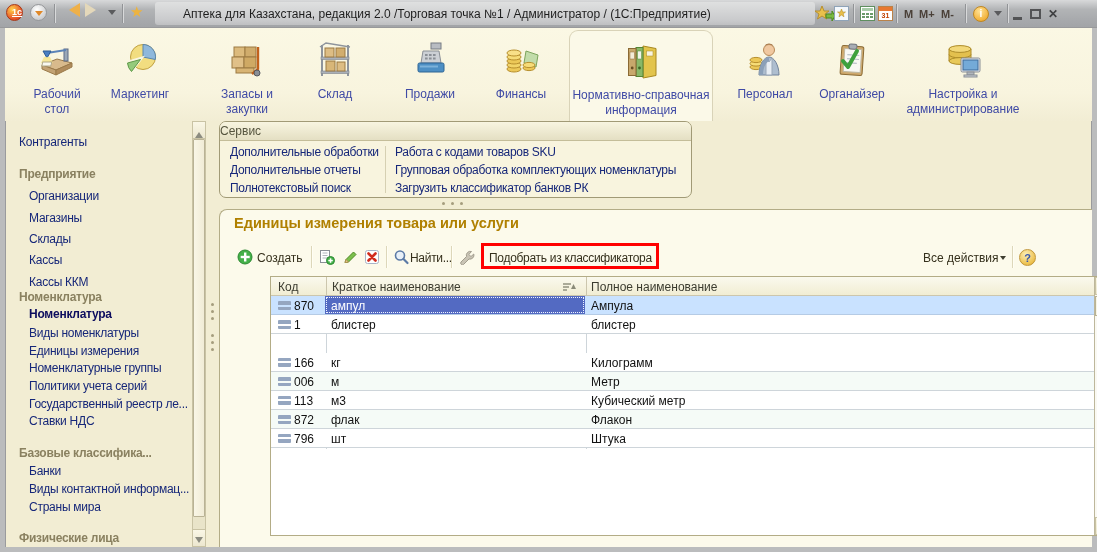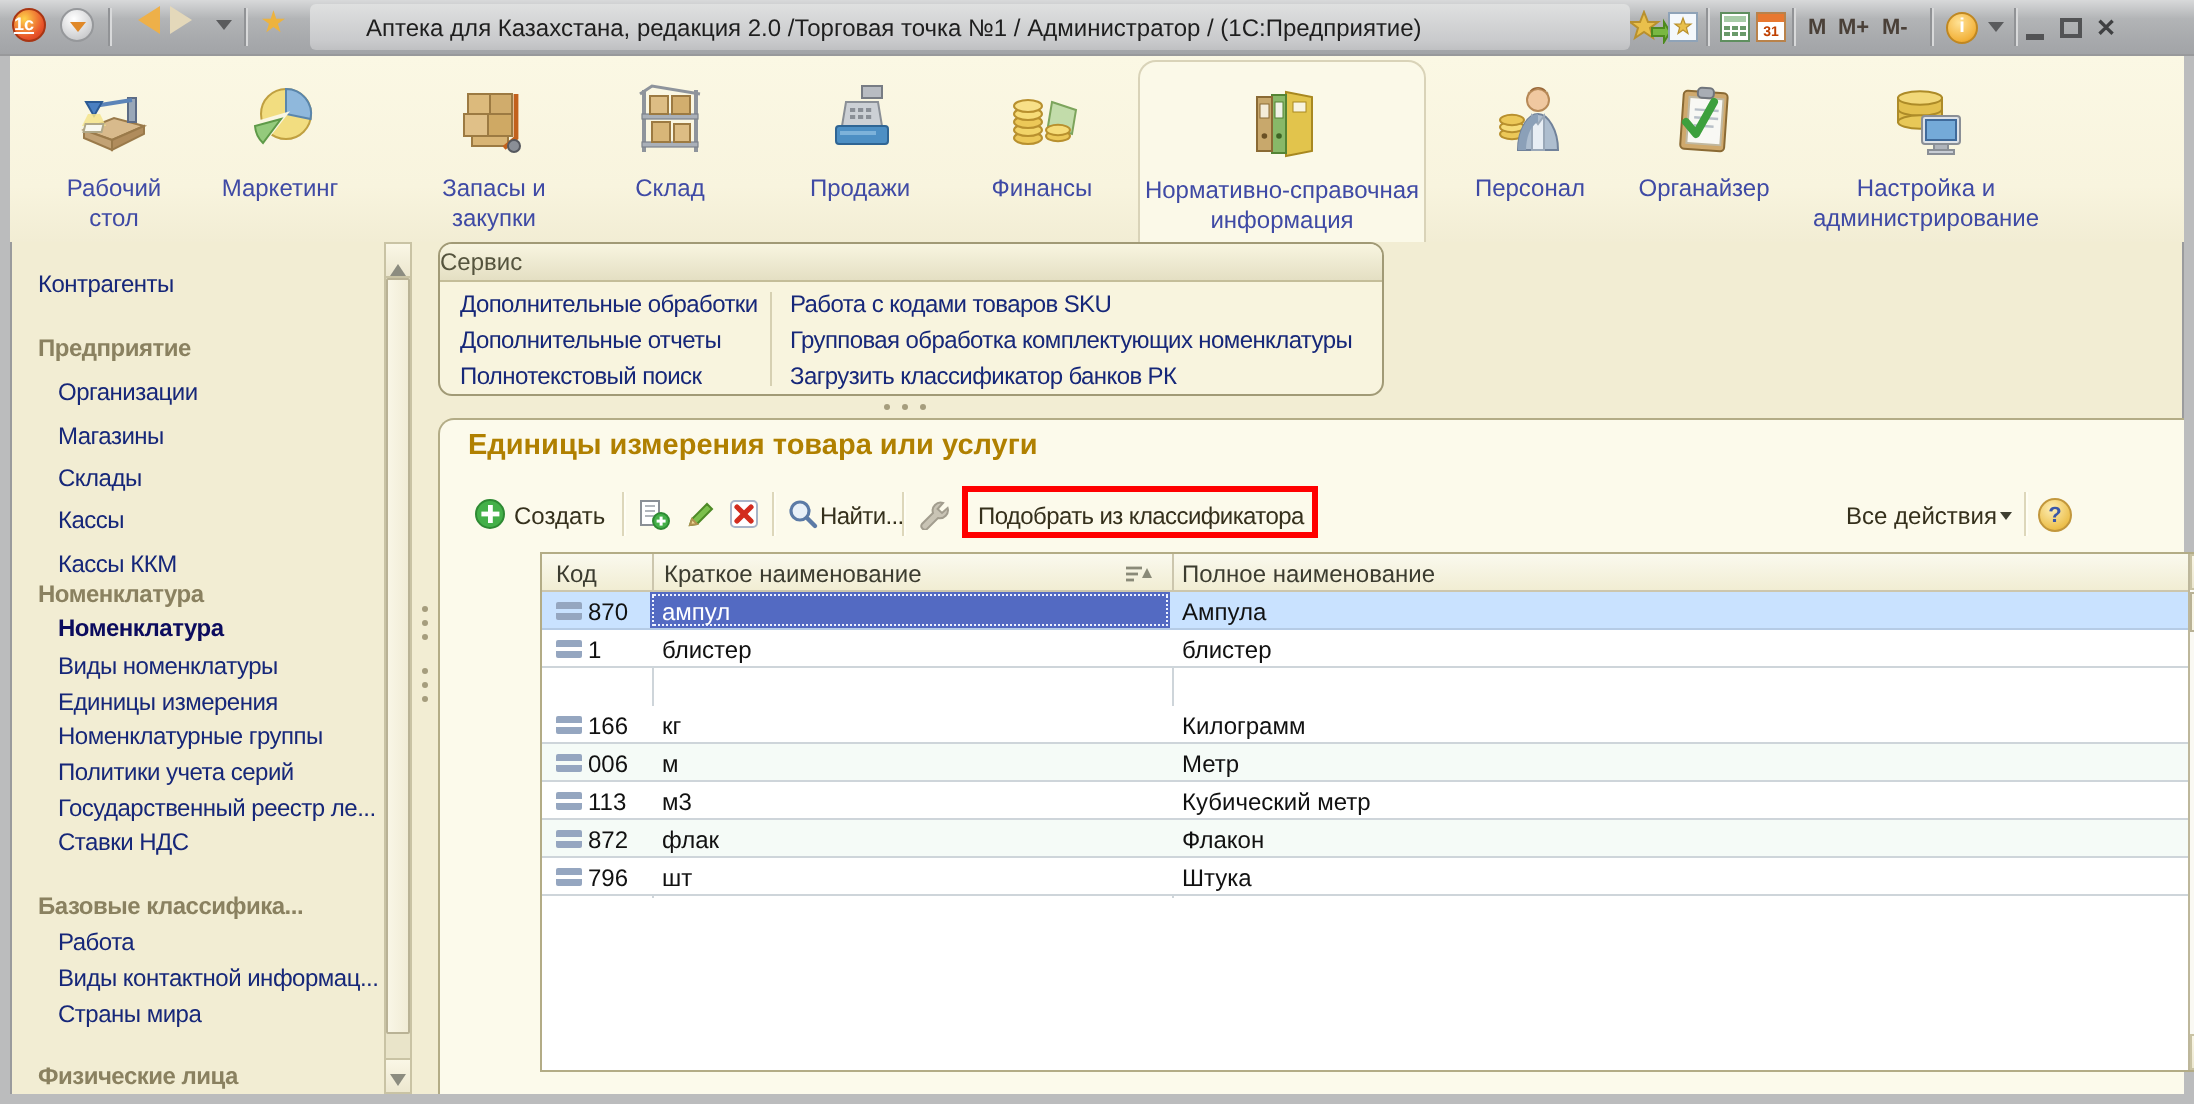--- a/index.html
+++ b/index.html
@@ -10,21 +10,21 @@
 
   
   #titlebar { left:0; top:0; width:1097px; height:28px;
     background:linear-gradient(#d8d9da, #b2b4b6 35%, #a7a9ac 75%, #a2a4a7); border-bottom:1px solid #98999b;}
   .tb-plate { left:155px; top:2px; width:660px; height:23px; border-radius:3px;
     background:linear-gradient(#dfe0e0, #c9cacc 80%, #bfc0c2); }
   .tb-title { left:183px; top:7px; color:#1e1e1e; white-space:nowrap; }
   .tb-sep { top:4px; width:1px; height:19px; background:#919396; box-shadow:1px 0 0 #d8d9da; }
   .logo1c { left:6px; top:4px; width:17px; height:17px; border-radius:50%;
     background:radial-gradient(circle at 35% 30%, #ffd24a, #e8542a 65%, #c83818);
-    border:1px solid #a83614; color:#fff; font-weight:bold; font-size:9px; text-align:left; line-height:15px;text-decoration:underline; }
+    border:1px solid #a83614; color:#fff; font-weight:bold; font-size:9px; text-align:right; line-height:15px;text-decoration:underline; }
   .circbtn { left:30px; top:4px; width:17px; height:17px; border-radius:50%;
     background:radial-gradient(circle at 40% 30%, #ffffff, #cfd0d2 70%, #b8b9bb);
     border:1px solid #96989b; }
   .circbtn i { position:absolute; left:4px; top:6px; width:0; height:0;
     border:4px solid transparent; border-top:5px solid #e08828; }
   .tri-left { width:0; height:0; border:7px solid transparent; border-right:11px solid #eeb049; }
   .tri-right { width:0; height:0; border:7px solid transparent; border-left:11px solid #e4d8ba; }
   .mini-caret { width:0; height:0; border:4px solid transparent; border-top:5px solid #5a5b5d; }
   .star { color:#edb33e; font-size:15px; line-height:18px; }
   .tb-ico { top:5px; height:18px; line-height:17px; text-align:center; }
@@ -361,21 +361,21 @@
   <div class="abs nav-item nav-sub" style="top:275px">Кассы ККМ</div>
   <div class="abs nav-item nav-head" style="top:290px">Номенклатура</div>
   <div class="abs nav-item nav-sub nav-cur" style="top:307px">Номенклатура</div>
   <div class="abs nav-item nav-sub" style="top:326px">Виды номенклатуры</div>
   <div class="abs nav-item nav-sub" style="top:344px">Единицы измерения</div>
   <div class="abs nav-item nav-sub" style="top:361px">Номенклатурные группы</div>
   <div class="abs nav-item nav-sub" style="top:379px">Политики учета серий</div>
   <div class="abs nav-item nav-sub" style="top:397px">Государственный реестр ле...</div>
   <div class="abs nav-item nav-sub" style="top:414px">Ставки НДС</div>
   <div class="abs nav-item nav-head" style="top:446px">Базовые классифика...</div>
-  <div class="abs nav-item nav-sub" style="top:464px">Работа</div>
+  <div class="abs nav-item nav-sub" style="top:464px">Банки</div>
   <div class="abs nav-item nav-sub" style="top:482px">Виды контактной информац...</div>
   <div class="abs nav-item nav-sub" style="top:500px">Страны мира</div>
   <div class="abs nav-item nav-head" style="top:531px">Физические лица</div>
 
   <div id="nsb" class="abs">
     <div class="sb-btn">
         <span class="tri-up"></span>
       </div>
     <div id="nsb-thumb"></div>
     <div class="sb-btn bot">

